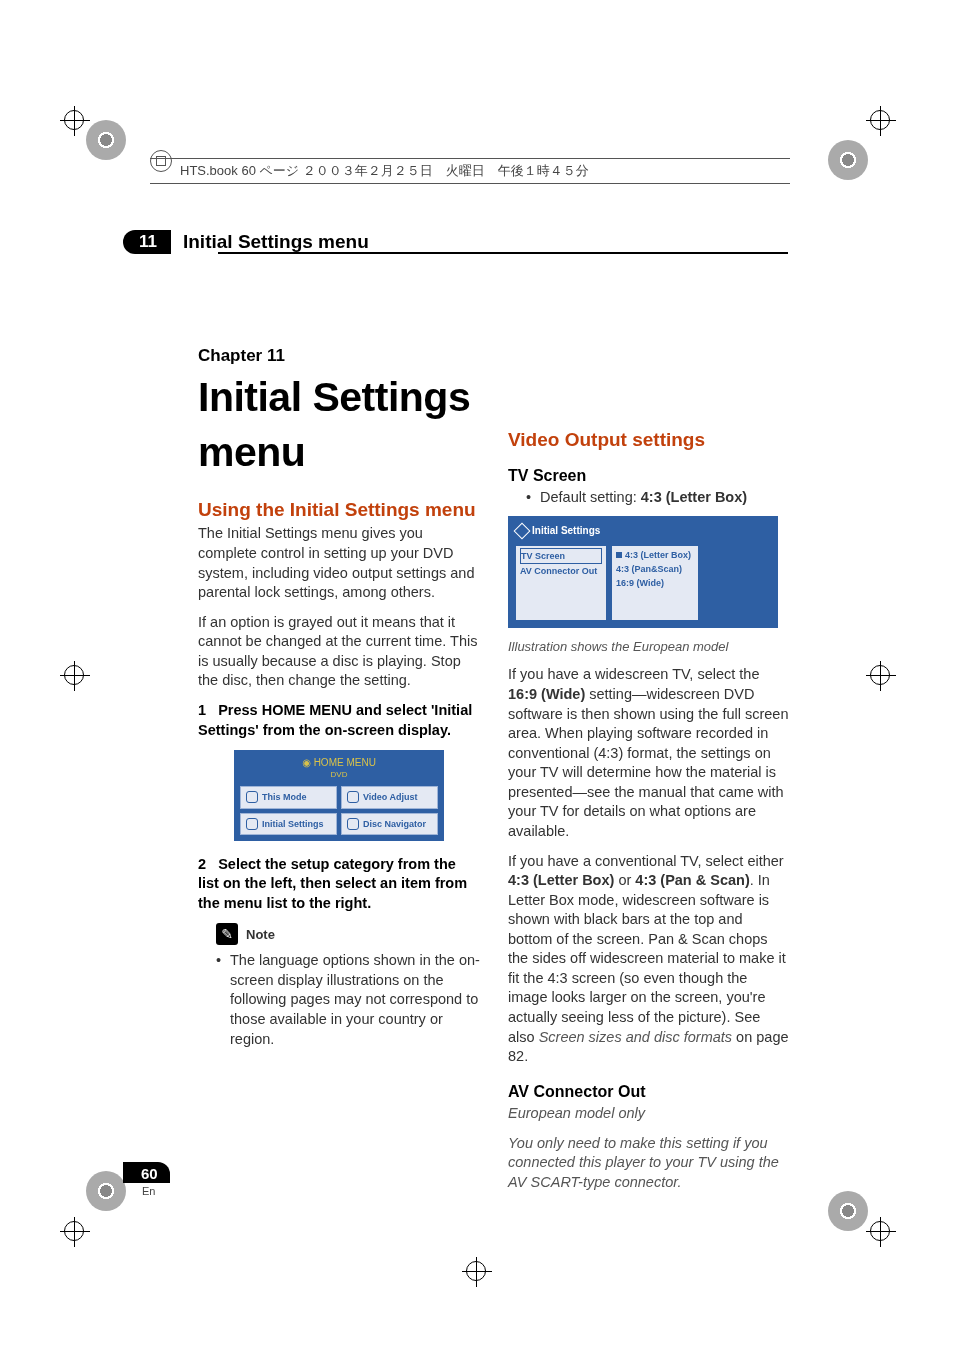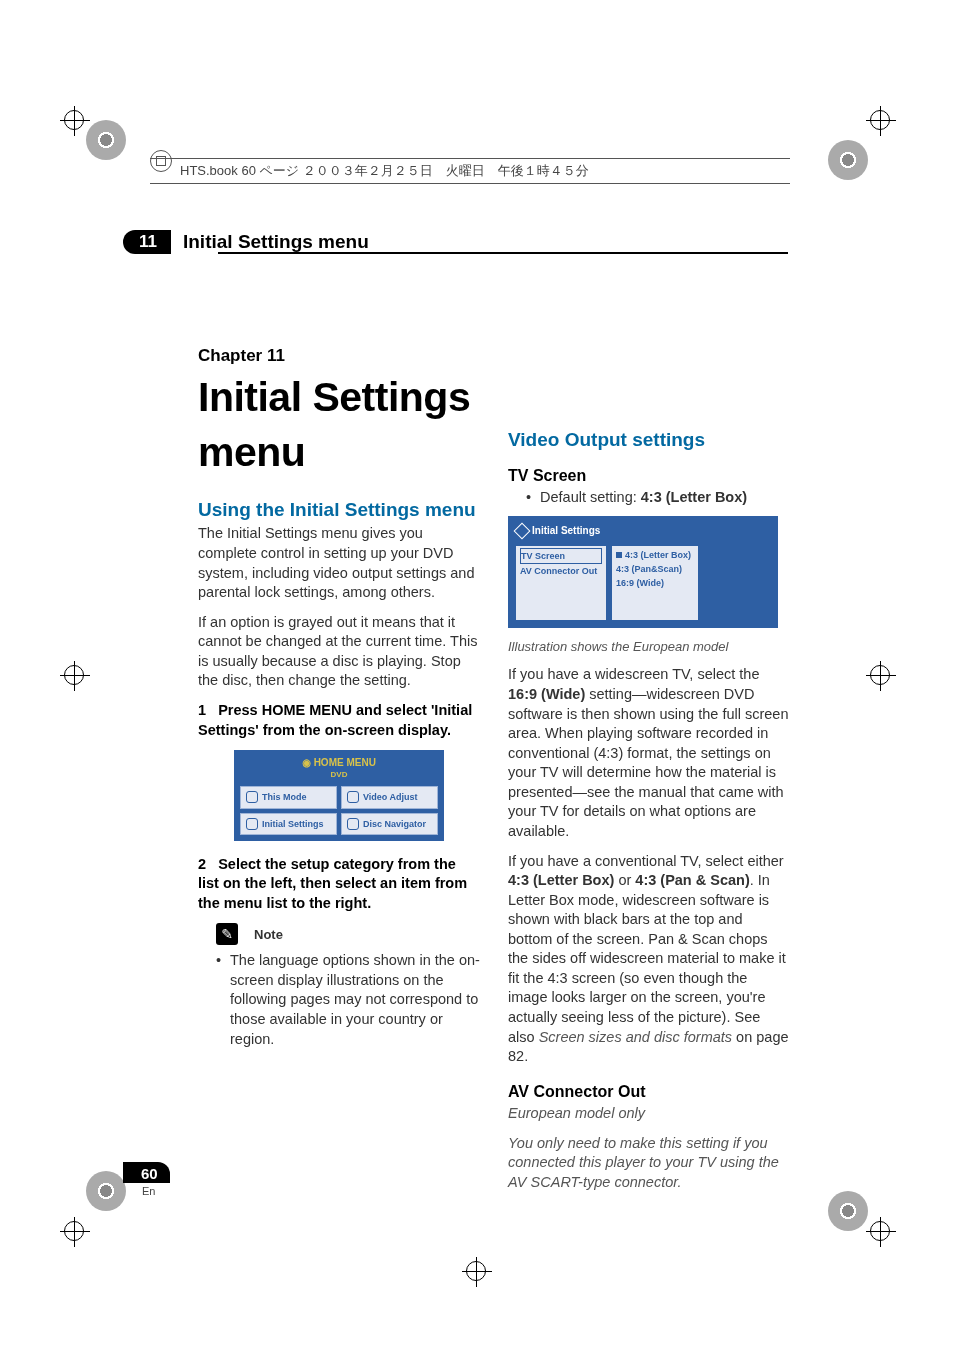--- a/index.html
+++ b/index.html
@@ -76,40 +76,40 @@
   .content {
     position: absolute;
     top: 345px; left: 198px;
     width: 592px;
     display: flex; gap: 28px;
   }
   .col { width: 282px; font-size: 14.5px; line-height: 1.35; color: #333; }
 
   .chapter-label { font-weight: bold; font-size: 17px; color: #000; }
   h1.big { font-weight: 800; font-size: 41px; color: #000; letter-spacing: -0.5px; margin-top: 2px; margin-bottom: 18px; }
-  h2.section { font-weight: 800; font-size: 19px; color: #0369a1; margin-bottom: 4px; line-height: 1.15; }
+  h2.section { font-weight: 800; font-size: 19px; color: #c2410c; margin-bottom: 4px; line-height: 1.15; }
   h3.sub { font-weight: 800; font-size: 16px; color: #000; margin-top: 14px; margin-bottom: 2px; }
   p { margin-bottom: 10px; }
   .step { margin-bottom: 10px; }
   .step b { color: #000; }
   .note-row { display: flex; align-items: center; gap: 8px; margin: 10px 0 6px 18px; }
   .note-icon {
     width: 22px; height: 22px; background: #000; border-radius: 3px;
     display: flex; align-items: center; justify-content: center; color: #fff; font-size: 14px;
   }
-  .note-label { font-weight: bold; font-size: 13px; margin-left: 8px; }
+  .note-label { font-weight: bold; font-size: 13px; }
   ul.bullets { list-style: none; padding-left: 18px; }
   ul.bullets li { position: relative; padding-left: 14px; margin-bottom: 8px; }
   ul.bullets li::before { content: "•"; position: absolute; left: 0; }
 
   .home-menu-ui {
     width: 210px; margin: 8px auto 14px;
     background: #2e5fa3; padding: 6px; font-size: 10px; color: #000;
   }
-  .hm-title-row { text-align: center; margin-bottom: 6px; color: #d8c24a; font-weight: bold; }
+  .hm-title-row { text-align: center; margin-bottom: 6px; color: #d8c24a; font-weight: normal; }
   .hm-title-row small { display: block; font-size: 8px; color: #d8c24a; }
   .hm-grid { display: grid; grid-template-columns: 1fr 1fr; gap: 4px; }
   .hm-cell {
     background: #e4e9f3; border: 1px solid #9fb5d8; padding: 4px 5px;
     display: flex; align-items: center; gap: 4px; font-weight: bold; font-size: 9px; color: #2e5fa3;
   }
   .hm-ic { width: 12px; height: 12px; border: 1px solid #2e5fa3; border-radius: 3px; flex-shrink: 0; }
 
   .settings-ui {
     width: 270px; background: #2e5fa3; padding: 8px; font-size: 9px; color: #000; margin: 8px 0 10px;

